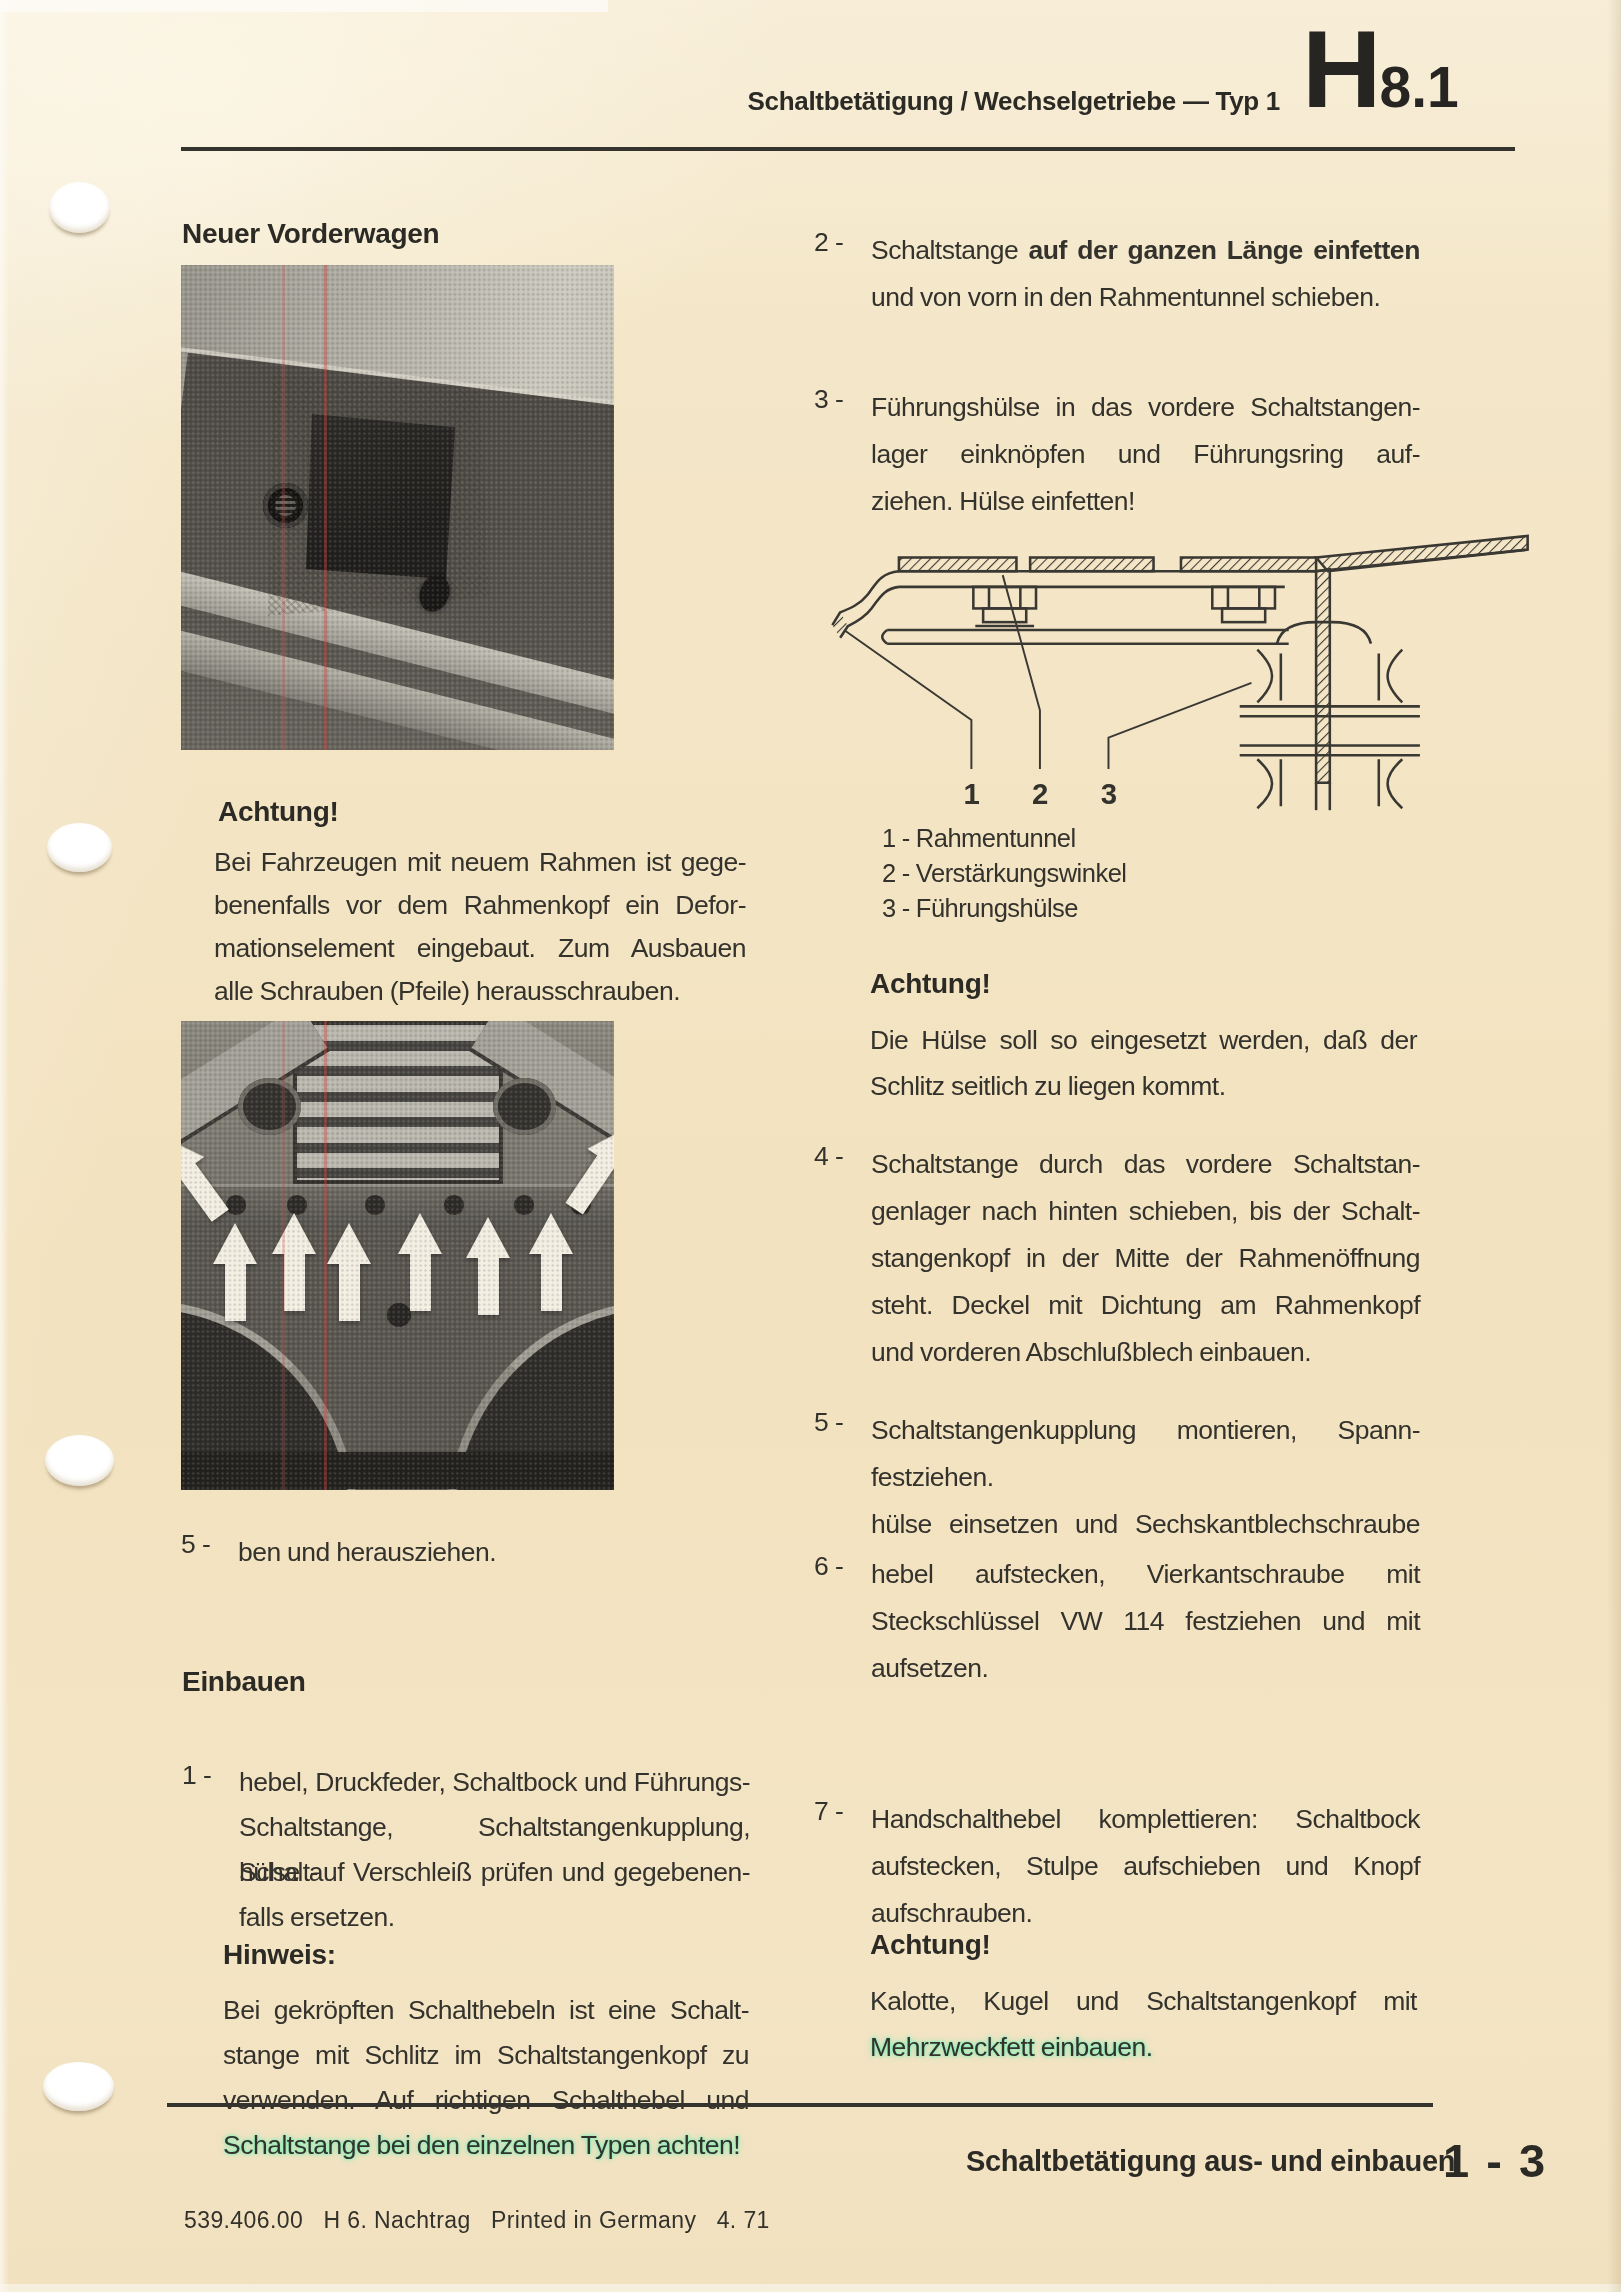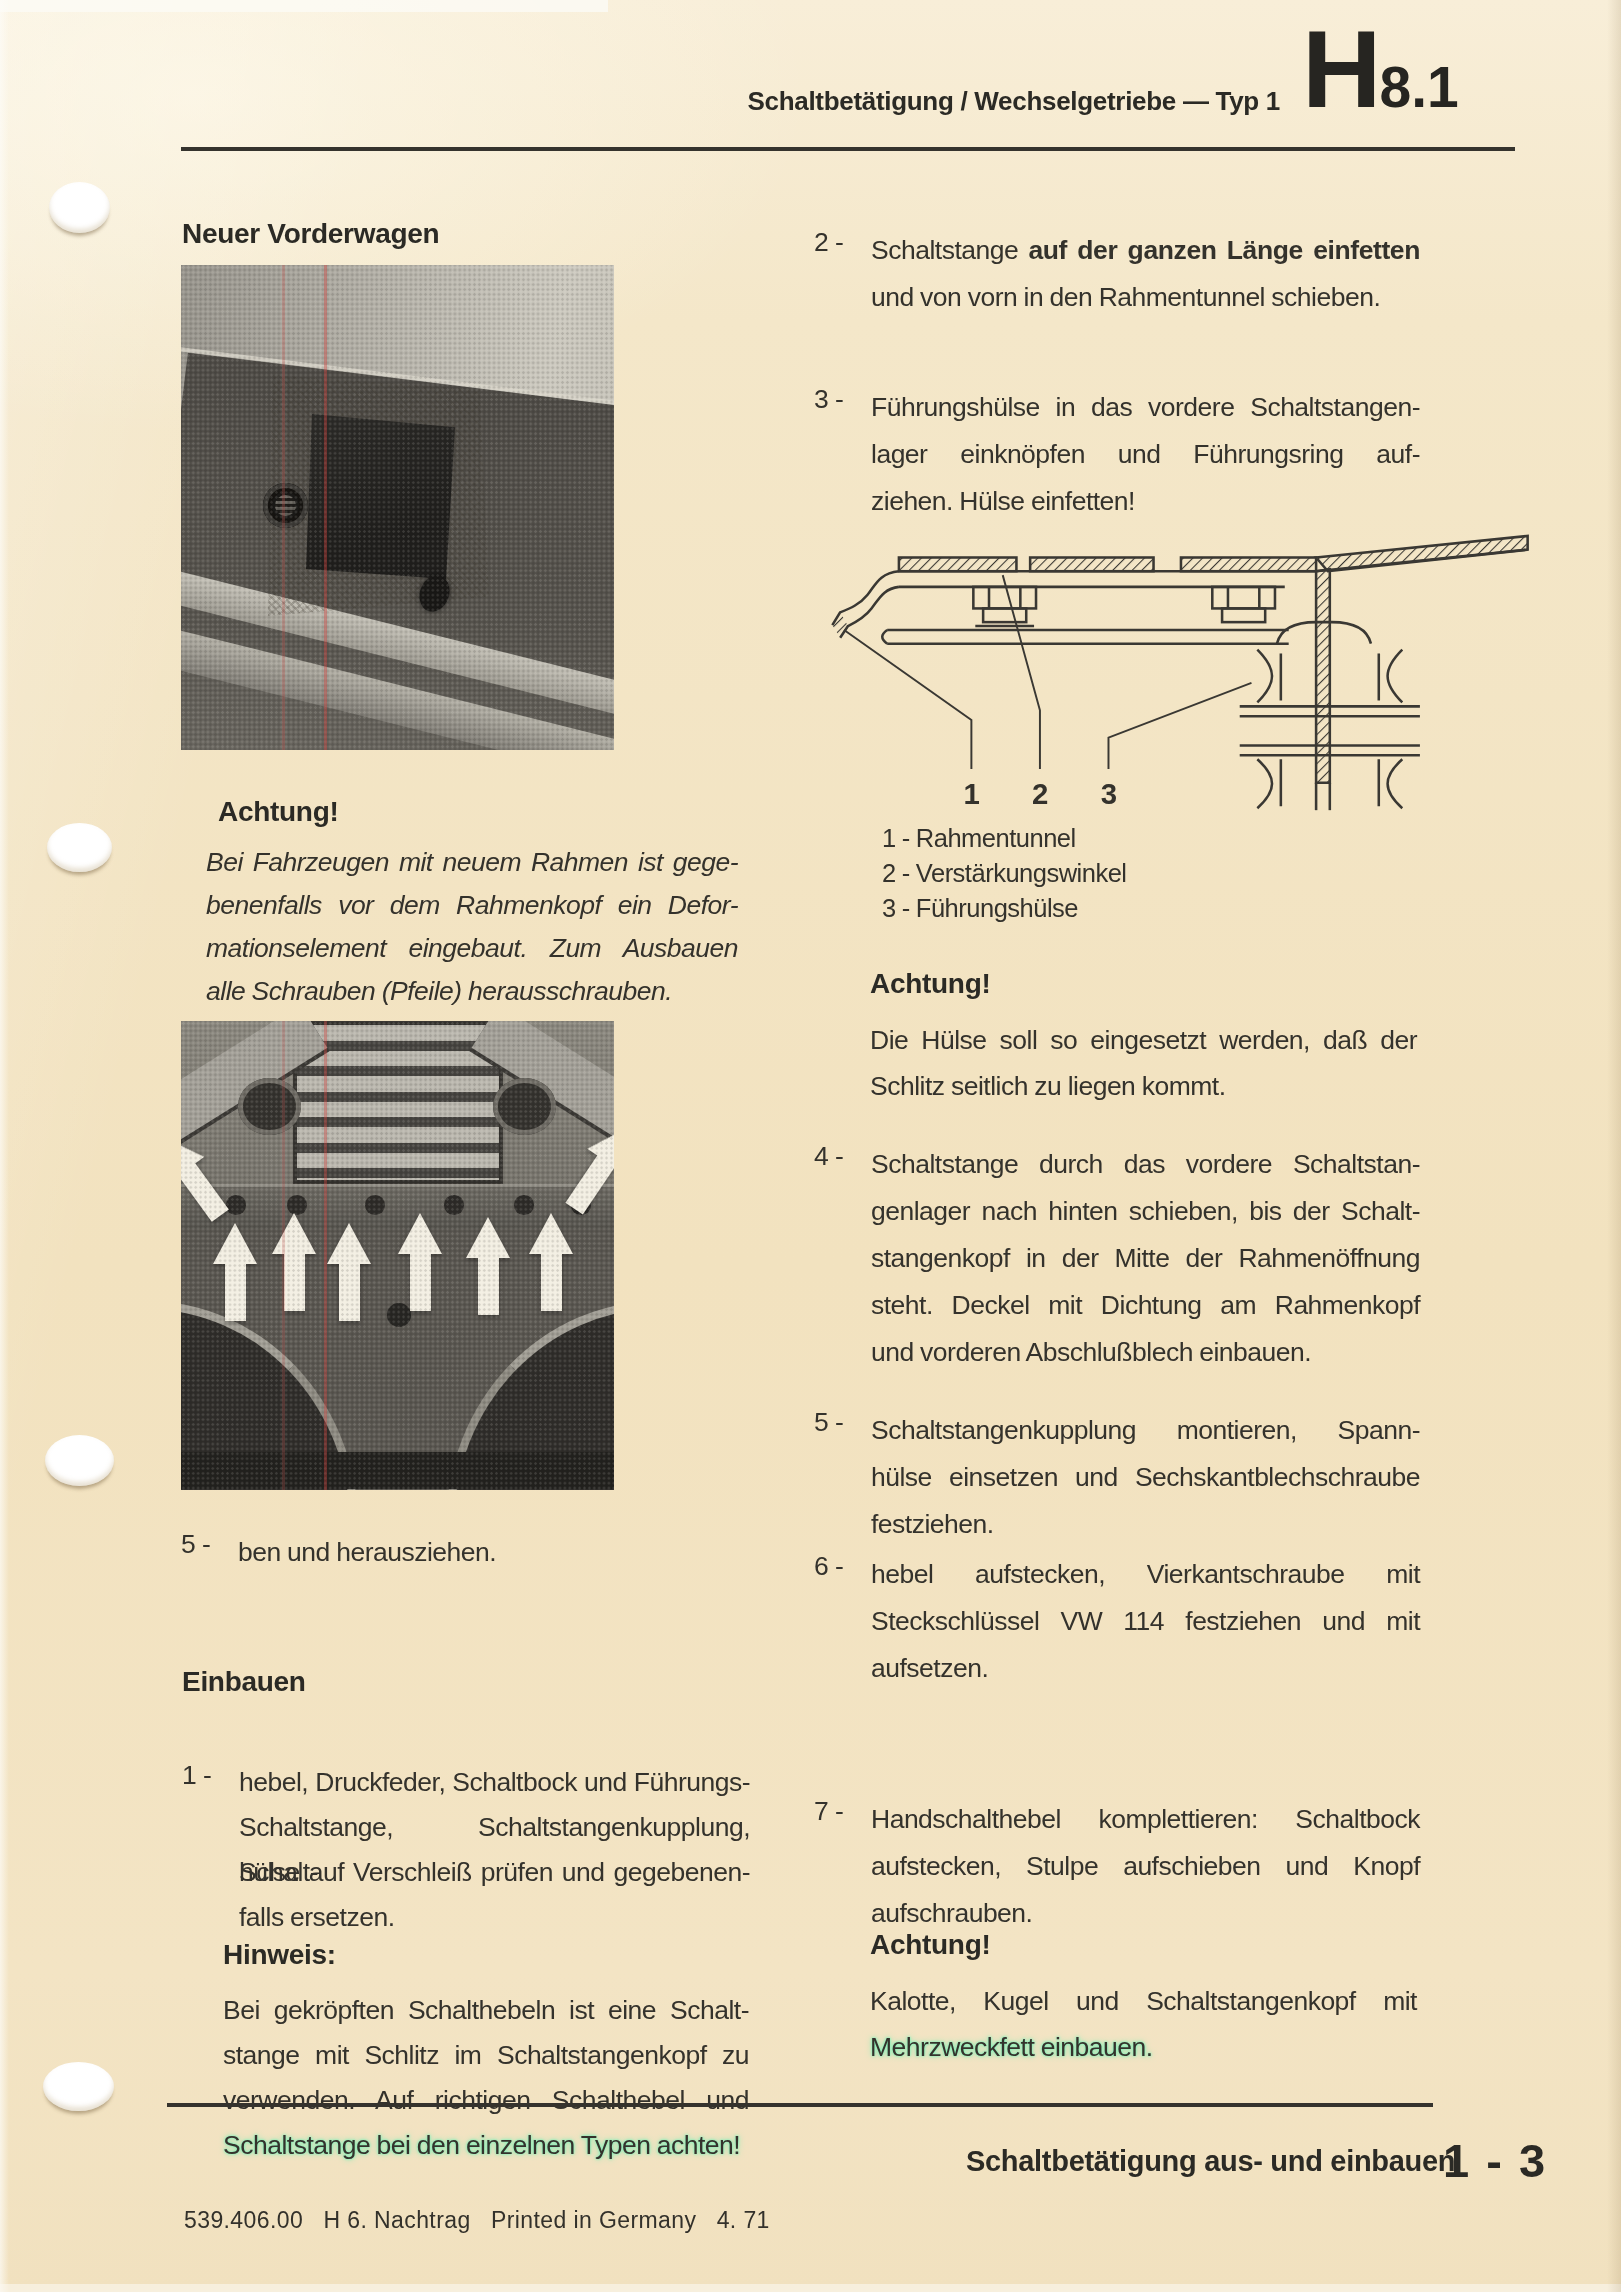--- a/index.html
+++ b/index.html
@@ -95,21 +95,21 @@
     <div class="lyr" style="left:82px;top:218px;width:45px;height:45px;border-radius:50%;background:#181715;box-shadow:inset 0 0 0 4.9px #3c3a36, inset 0 0 0 8.8px #14120f;">
       <div style="position:absolute;inset:11.8px;border-radius:50%;background:repeating-linear-gradient(180deg,#5e5b55 0 2.9px,#1c1a17 2.9px 5.9px);"></div>
     </div>
     <div class="lyr" style="left:239px;top:310px;width:29px;height:37px;border-radius:50%;background:#171614;transform:rotate(20deg);box-shadow:0 0 5.9px rgba(0,0,0,.5);"></div>
     <div class="redline" style="left:101px;background:rgba(205,95,90,.30);"></div>
     <div class="redline" style="left:143px;background:rgba(198,62,58,.42);"></div>
     <div class="dots"></div>
   </div>
 
   <div class="h1" style="left:218px;top:796px;">Achtung!</div>
-  <div class="blk lh44" style="left:206px;top:841px;width:532px;font-style:italic;">
+  <div class="blk lh44" style="left:214px;top:841px;width:532px;">
     <div class="ln">Bei Fahrzeugen mit neuem Rahmen ist gege-</div>
     <div class="ln">benenfalls vor dem Rahmenkopf ein Defor-</div>
     <div class="ln">mationselement eingebaut. Zum Ausbauen</div>
     <div class="ln last">alle Schrauben (Pfeile) herausschrauben.</div>
   </div>
 
   <div class="photo" style="left:181px;top:1021px;width:433px;height:469px;background:#595650;">
     <div class="lyr" style="left:0;top:0;width:433px;height:165px;background:linear-gradient(180deg,#8b887f,#77746c);"></div>
     <div class="lyr" style="left:116px;top:3.9px;width:202px;height:155px;background:repeating-linear-gradient(180deg,#bab7ae 0 15.7px,#45433f 15.7px 25.5px);box-shadow:0 0 0 3.9px #33312d;"></div>
     <div class="lyr" style="left:-39px;top:29px;width:186px;height:51px;background:#a3a098;transform:rotate(-32deg);box-shadow:0 3.9px 0 #3a3834;"></div>
@@ -294,22 +294,22 @@
       <div class="ln">stangenkopf in der Mitte der Rahmenöffnung</div>
       <div class="ln">steht. Deckel mit Dichtung am Rahmenkopf</div>
       <div class="ln last">und vorderen Abschlußblech einbauen.</div>
     </div>
   </div>
 
   <div class="item" style="left:814px;top:1407px;width:606px;">
     <span class="num">5 -</span>
     <div class="lines">
       <div class="ln">Schaltstangenkupplung montieren, Spann-</div>
+      <div class="ln last">festziehen.</div>
       <div class="ln">hülse einsetzen und Sechskantblechschraube</div>
-      <div class="ln last">festziehen.</div>
     </div>
   </div>
 
   <div class="item" style="left:814px;top:1551px;width:606px;">
     <span class="num">6 -</span>
     <div class="lines">
       <div class="ln">hebel aufstecken, Vierkantschraube mit</div>
       <div class="ln">Steckschlüssel VW 114 festziehen und mit</div>
       <div class="ln last">aufsetzen.</div>
     </div>

